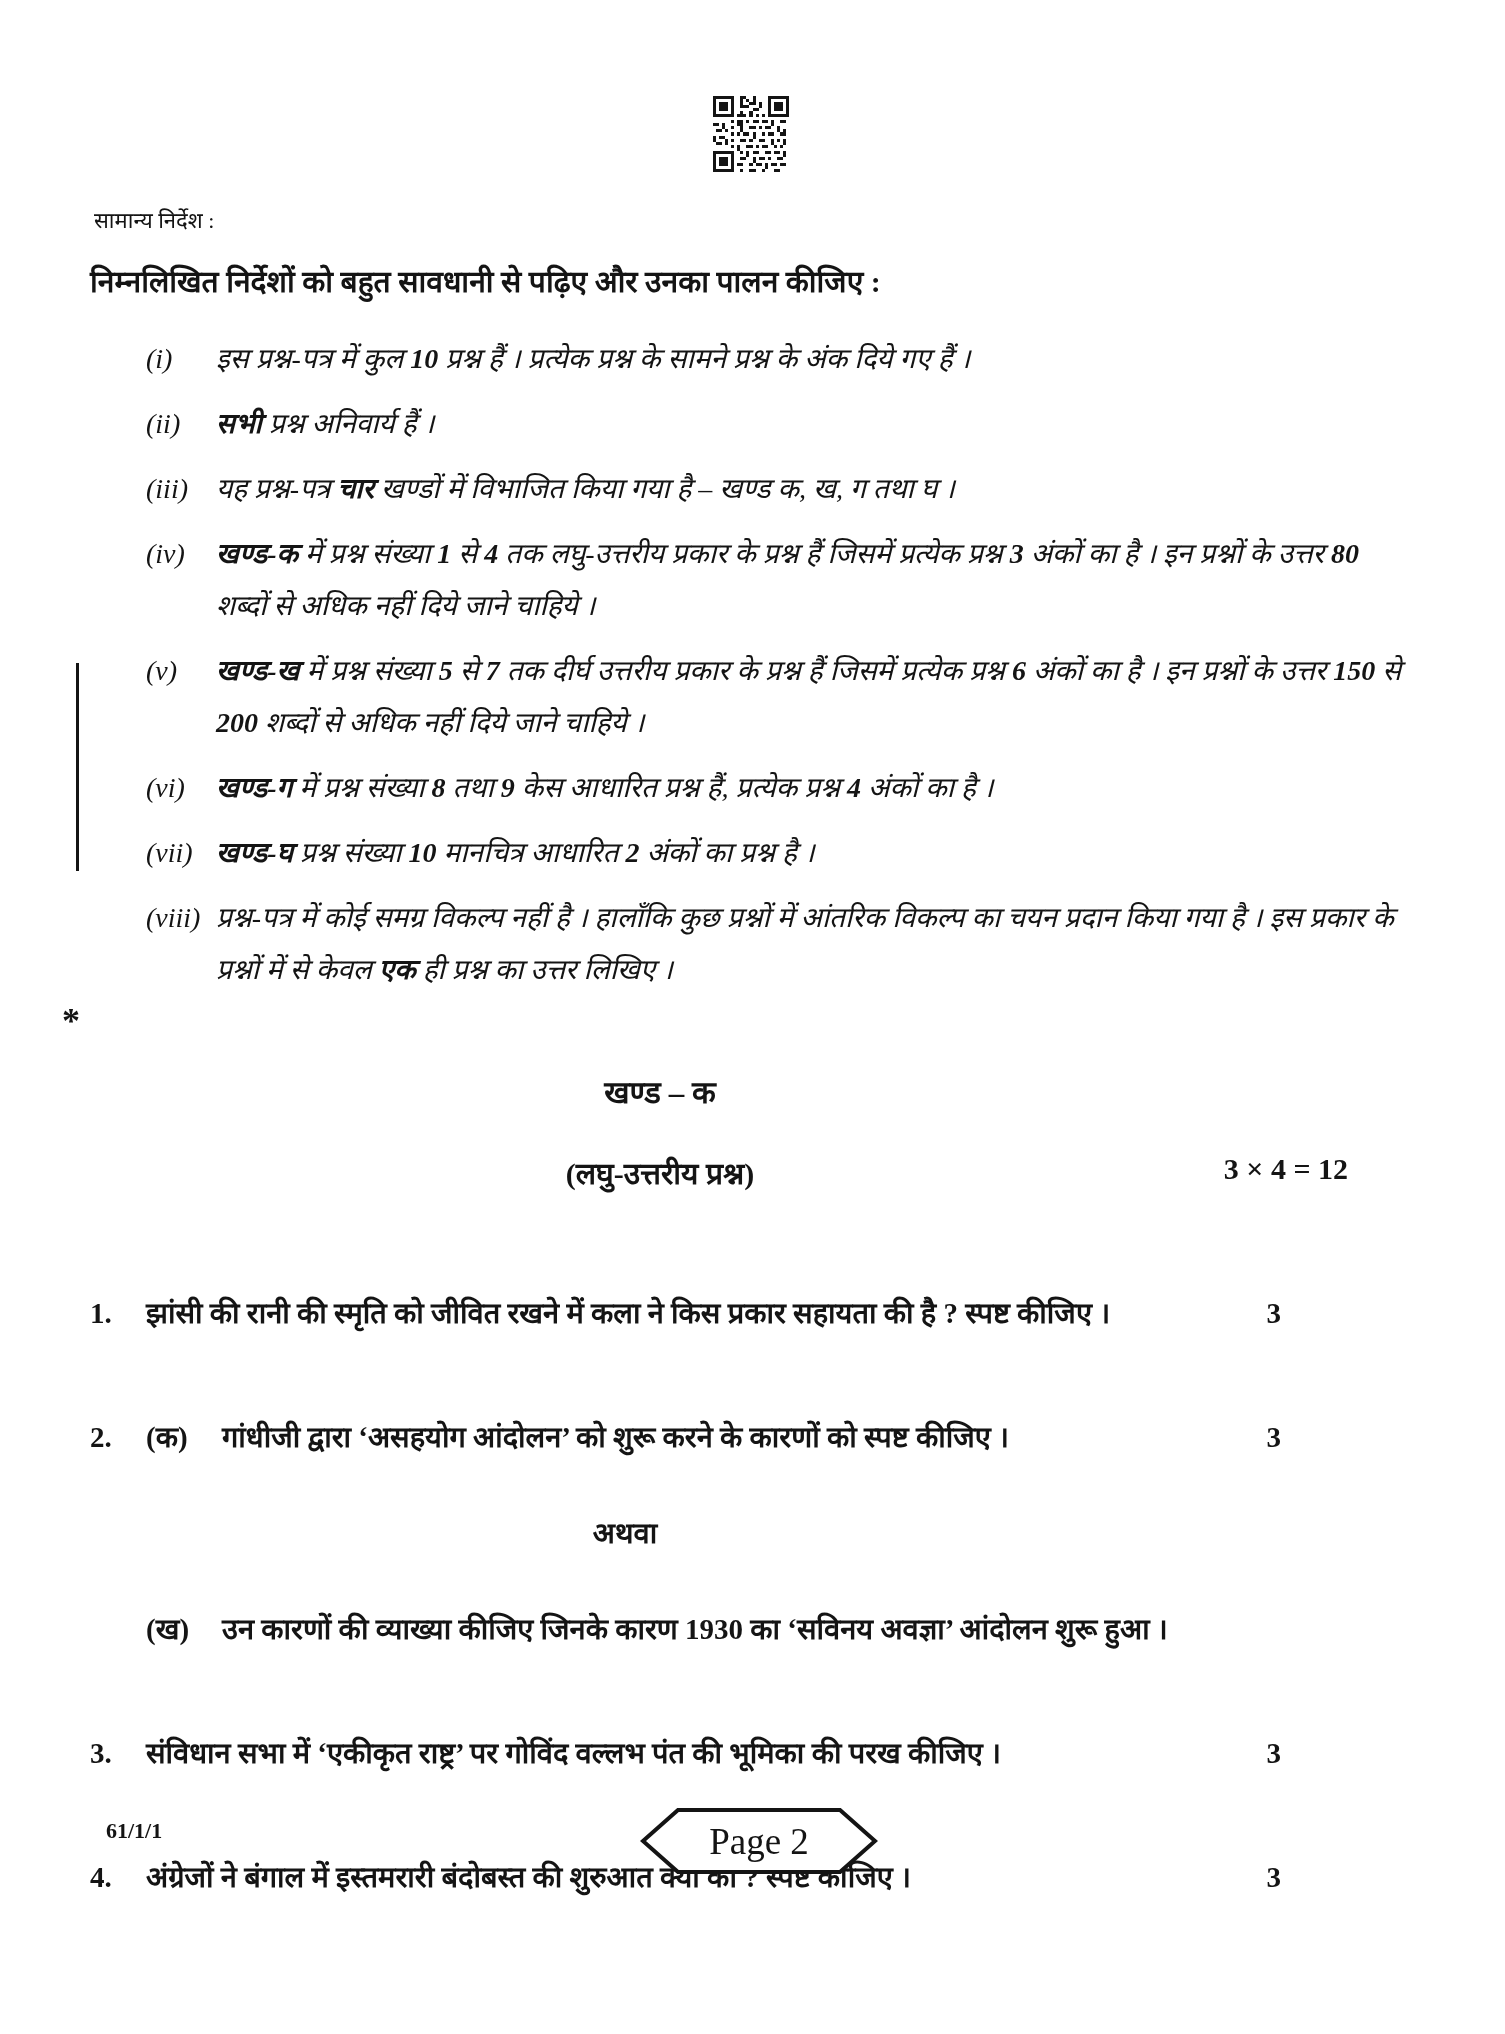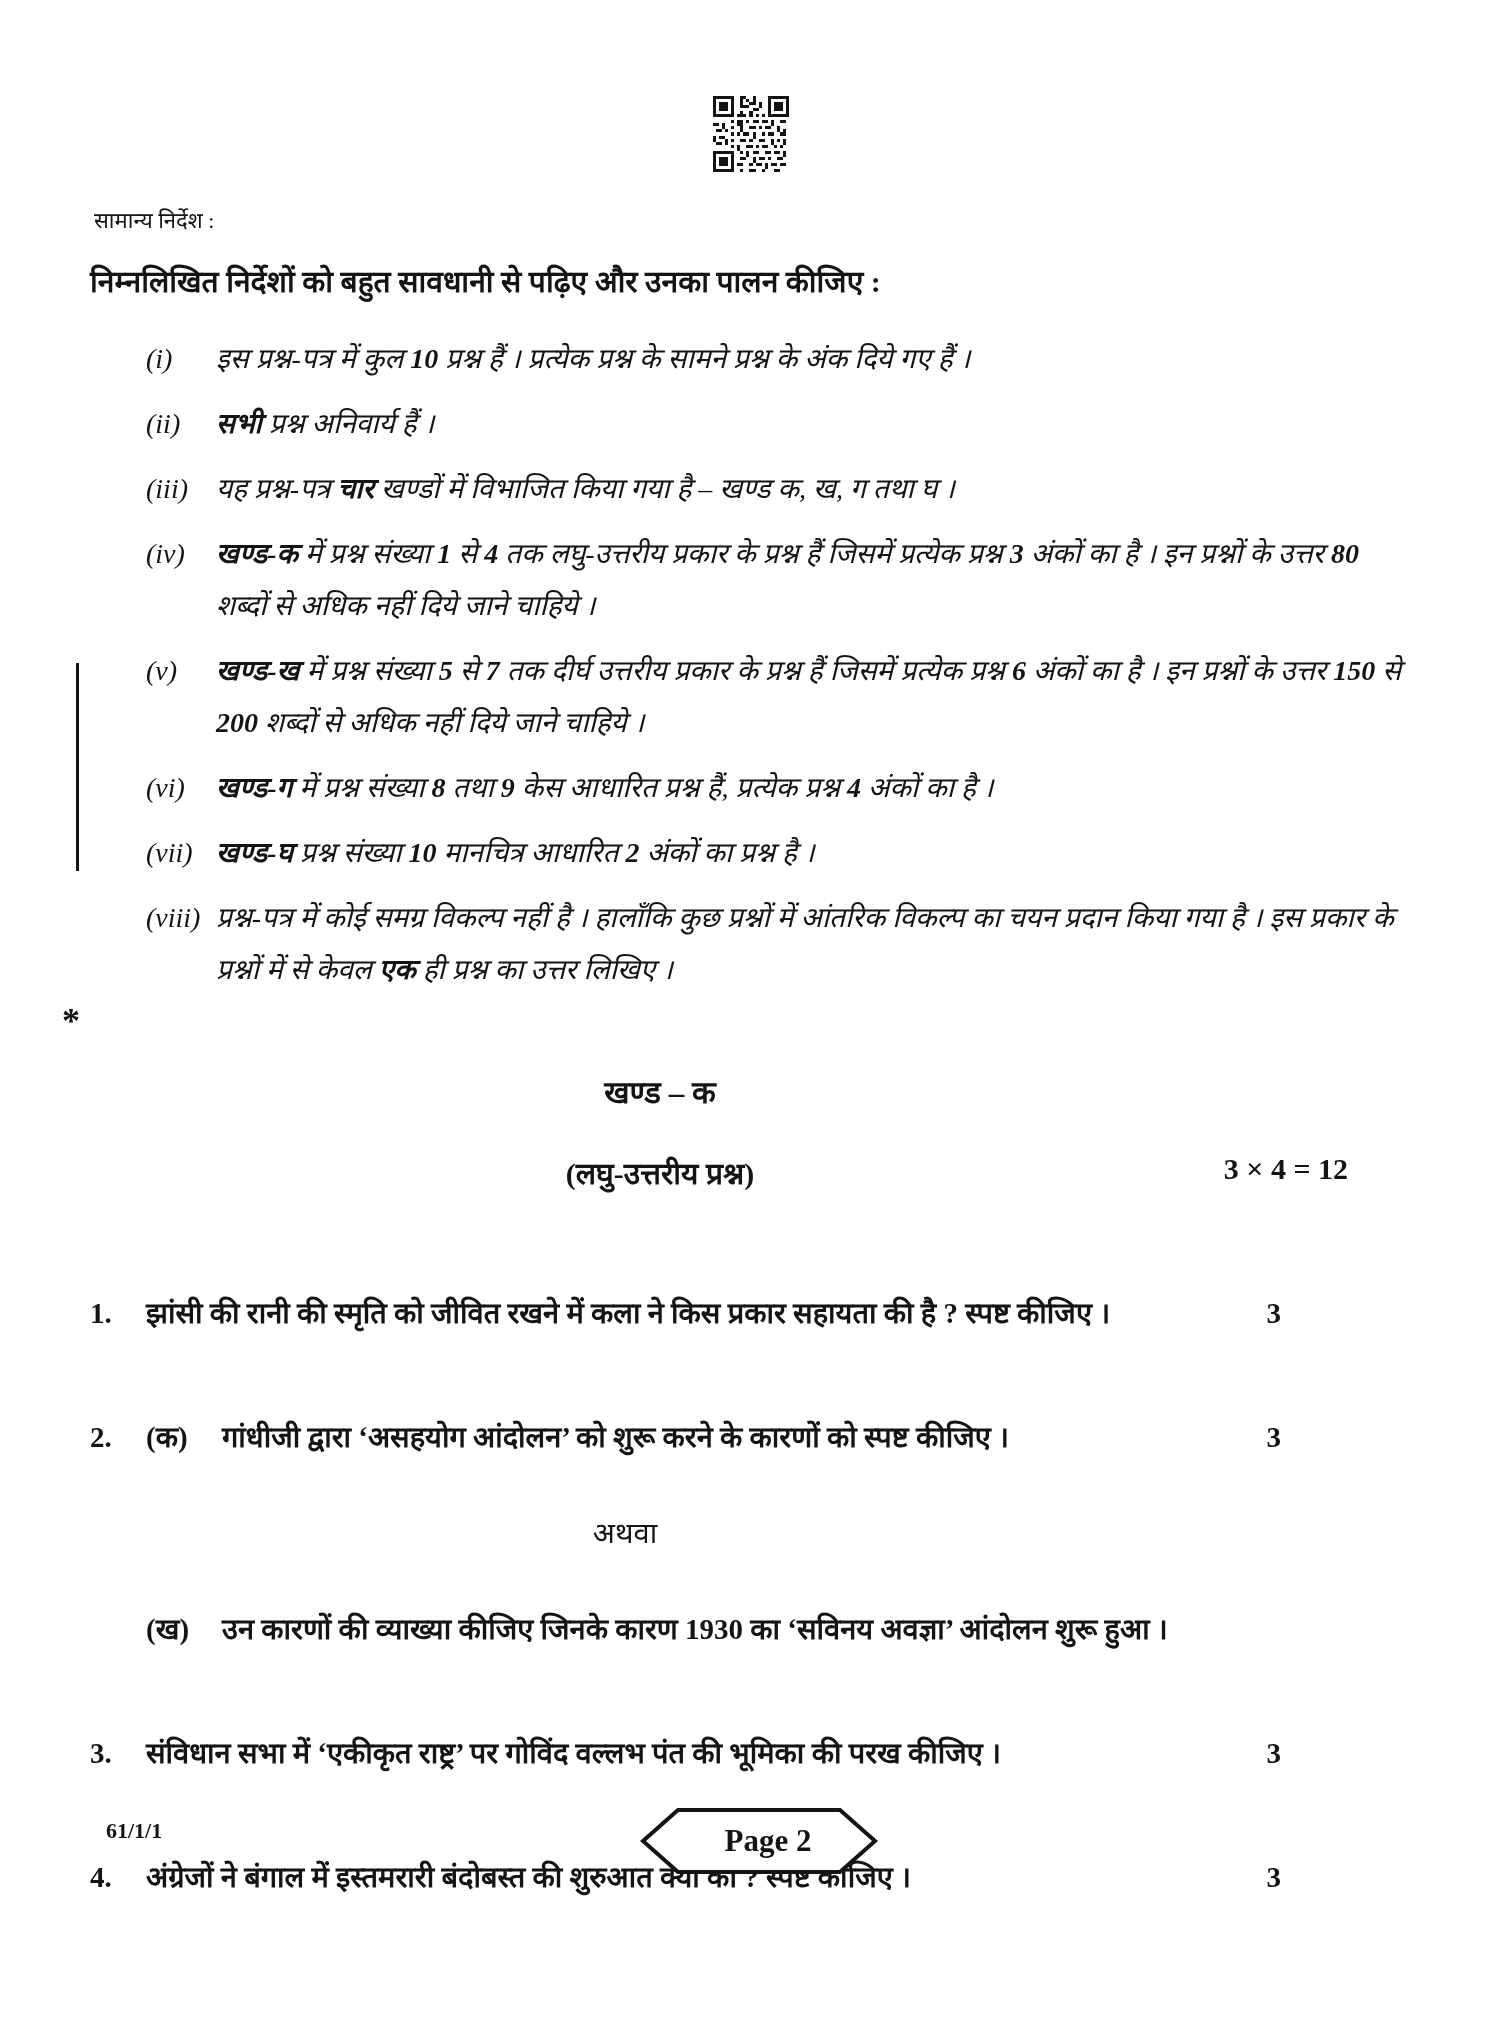--- a/index.html
+++ b/index.html
@@ -137,21 +137,21 @@
     display: flex;
   }
   .q-part-label {
     flex: none;
     width: 76px;
   }
   .q-part-text { flex: 1; }
   .q-or {
     max-width: 958px;
     text-align: center;
-    font-weight: 400;
+    font-weight: 700;
     margin: 46px 0;
   }
   
   .footer-code {
     position: absolute;
     left: 106px;
     top: 1818px;
     font-size: 22px;
     font-weight: 700;
   }
@@ -161,27 +161,27 @@
     top: 1806px;
     width: 238px;
     height: 70px;
   }
   .page-badge svg {
     position: absolute;
     left: 0; top: 0;
   }
   .page-badge .label {
     position: absolute;
-    left: 9px; top: 0;
+    left: 0; top: 0;
     width: 100%; height: 100%;
     display: flex;
     align-items: center;
     justify-content: center;
-    font-size: 31px;
-    font-weight: 700;
+    font-size: 37px;
+    font-weight: 400;
   }
 </style>
 </head>
 <body>
 
 <div class="page">
 
   <div class="qr">
     <svg viewBox="0 0 25 25" width="78" height="76" shape-rendering="crispEdges">
       <rect x="0" y="0" width="25" height="25" fill="#ffffff"></rect>

